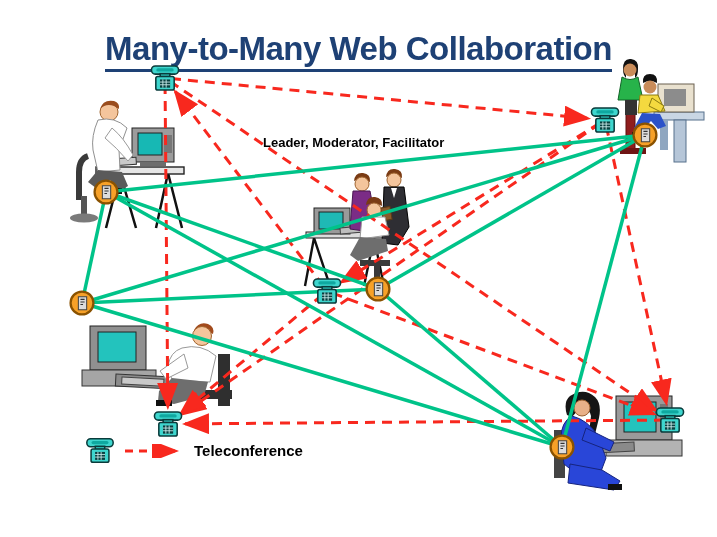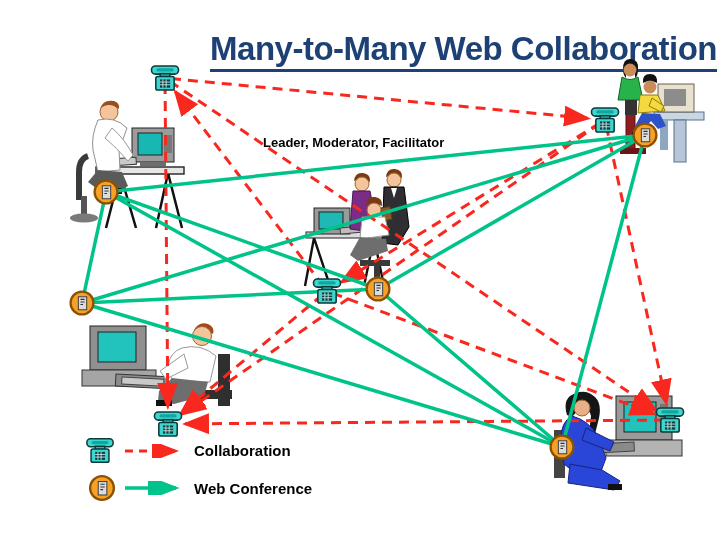--- a/index.html
+++ b/index.html
@@ -1,18 +1,18 @@
 <!DOCTYPE html>
 <html style="--tele: #F8281E; --web: #00C389; --title-color: #1E4175;"><head>
 <meta charset="utf-8">
 <style>
   html,body{margin:0;padding:0;background:#fff;}
   .slide{position:relative;width:717px;height:537px;background:#ffffff;overflow:hidden;
          font-family:"Liberation Sans", sans-serif;}
-  .title{position:absolute;top:8px;left:0;width:100%;text-align:right;
+  .title{position:absolute;top:8px;left:0;width:100%;text-align:center;
          font-size:33px;font-weight:bold;letter-spacing:-0.5px;color:var(--title-color,#1E4175);}
   .title span{border-bottom:3px solid currentColor;padding-bottom:2px;}
   .leader-label{position:absolute;left:263px;top:135px;font-size:13px;font-weight:bold;color:#000;}
   .clipart{position:absolute;}
   #net-svg{position:absolute;left:0;top:0;}
   .legend-row{position:absolute;display:flex;align-items:center;gap:6px;}
   .legend-row .label{font-size:15px;font-weight:bold;color:#000;}
   .tele-stroke{stroke:var(--tele,#F8281E);}
   .web-stroke{stroke:var(--web,#00C389);}
   .defs-holder{position:absolute;width:0;height:0;overflow:hidden;}
@@ -178,26 +178,17 @@
 
   <div class="leader-label">Leader, Moderator, Facilitator</div>
 
   <div class="legend-row" style="left:84px;top:436px;">
     <svg width="32" height="29" viewBox="0 0 34 30">
       <use href="#phone-shape" width="34" height="30"></use>
     </svg>
     <svg width="66" height="14">
       <line class="tele-stroke" x1="3" y1="7" x2="54" y2="7" stroke-width="3" stroke-dasharray="8 6" marker-end="url(#arrow-red)"></line>
     </svg>
-    <span class="label">Collaboration</span>
+    <span class="label">Teleconference</span>
   </div>
 
-  <div class="legend-row" style="left:88px;top:474px;">
-    <svg width="28" height="28" viewBox="0 0 26 26">
-      <use href="#webnode-shape" width="26" height="26"></use>
-    </svg>
-    <svg width="66" height="14">
-      <line class="web-stroke" x1="3" y1="7" x2="54" y2="7" stroke-width="3.5" marker-end="url(#arrow-green)"></line>
-    </svg>
-    <span class="label">Web Conference</span>
-  </div>
 
 </div>
 
 </body></html>

